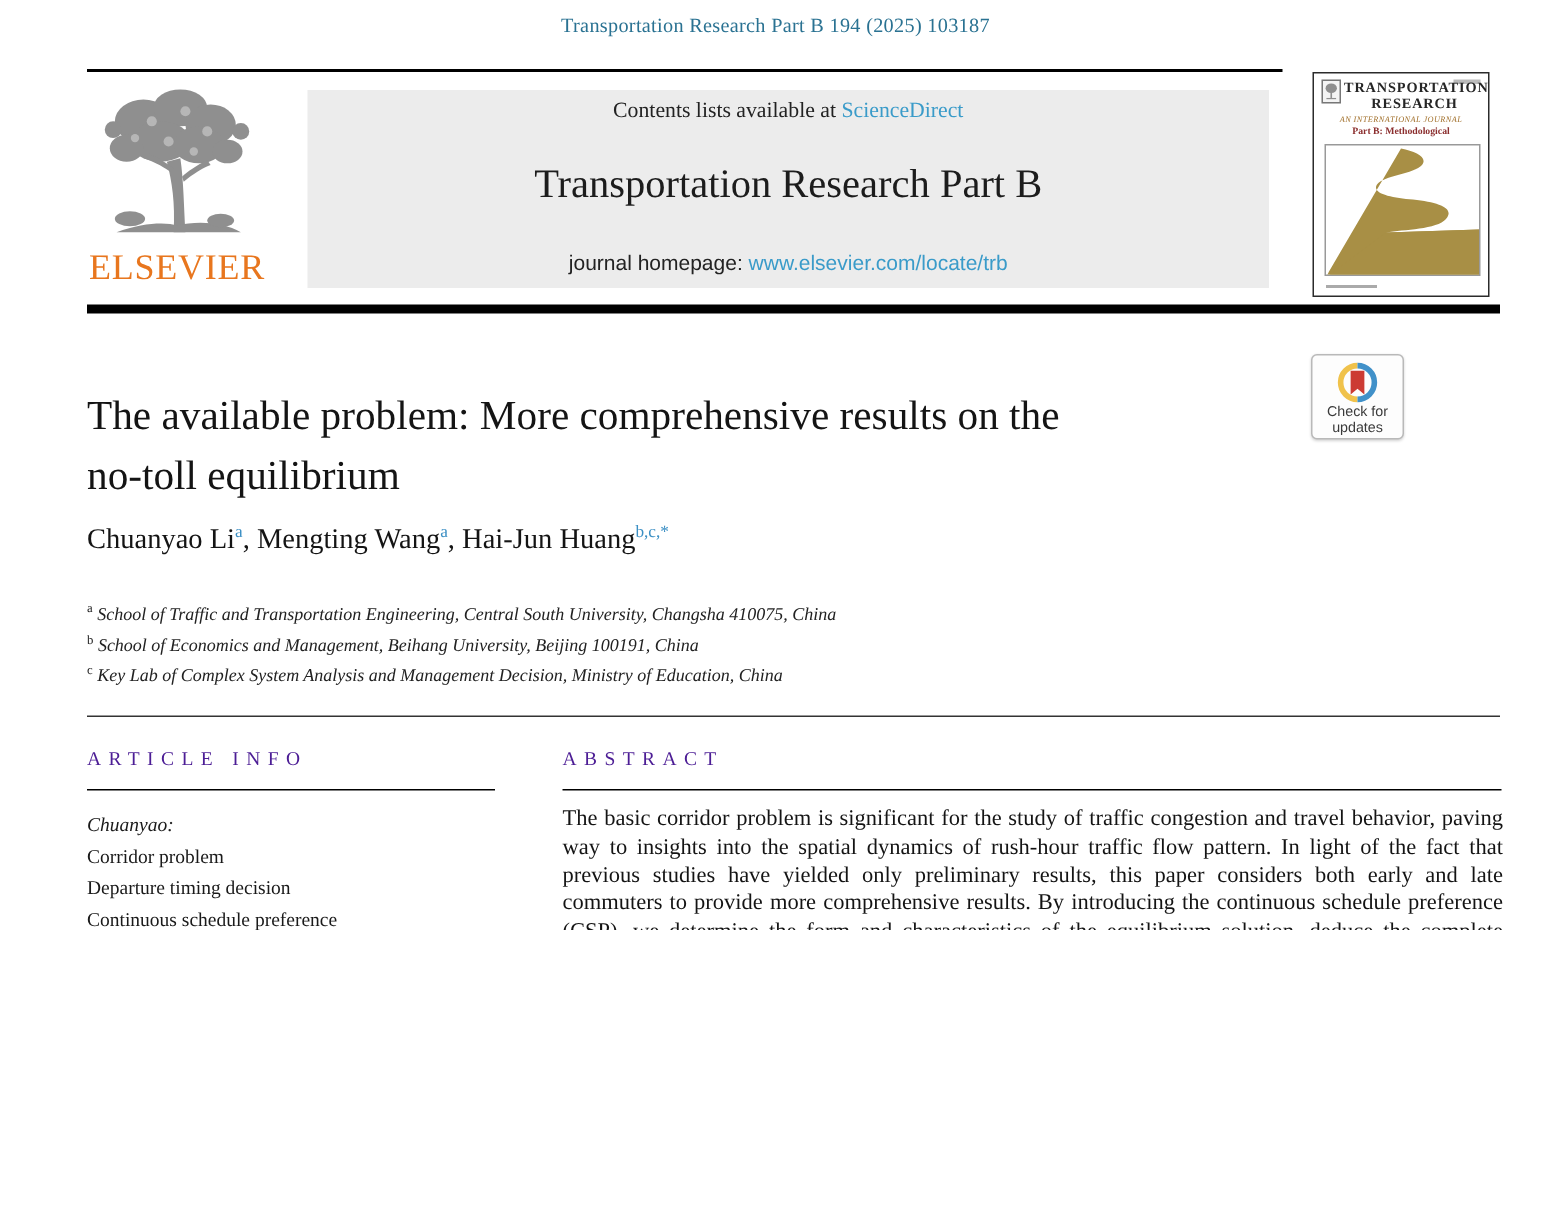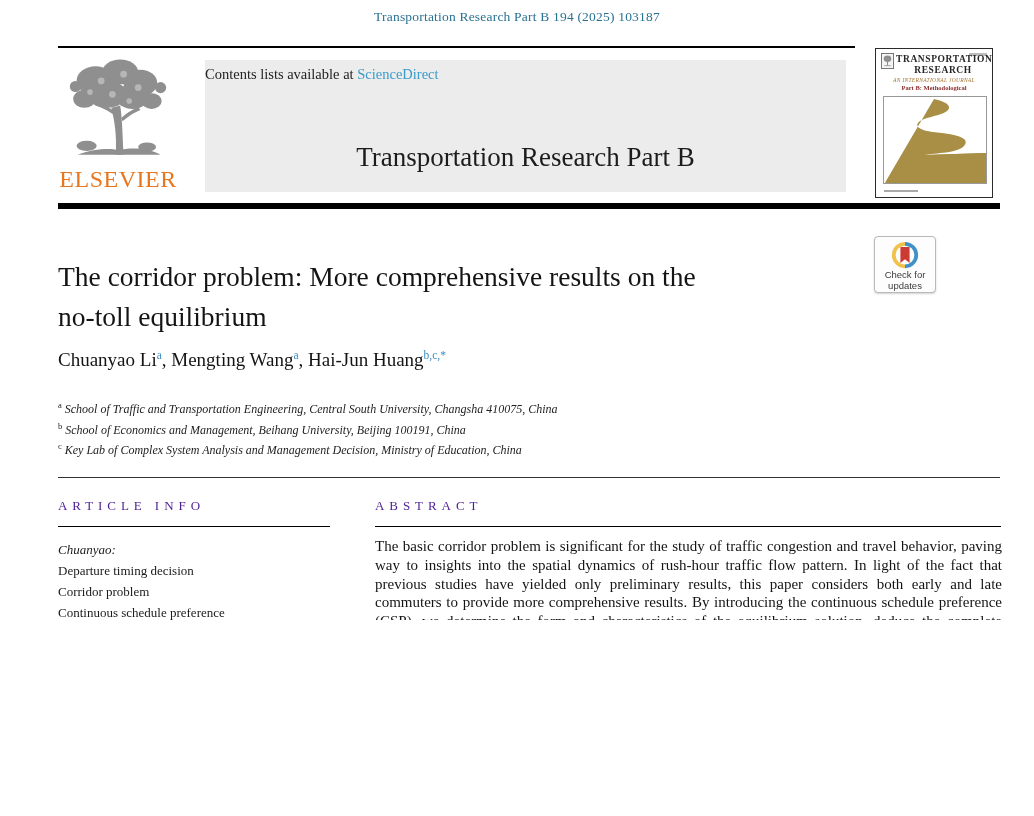--- a/index.html
+++ b/index.html
@@ -21,24 +21,24 @@
   .rule-bottom { top:805px; left:58px; width:942px; height:2.2px; }
 
   
   .logo-block { position:absolute; left:56px; top:56px; width:124px; height:140px; text-align:center; }
   .logo-block svg { display:block; margin:0 auto; }
   .elsevier-name { font-size:24px; color:#e8761e; letter-spacing:.5px; margin-top:2px;
                    font-family:"Liberation Serif", serif; }
 
   
   .banner { position:absolute; left:205px; top:60px; width:641px; height:132px; background:#ececec; }
-  .banner-contents { position:absolute; top:6px; left:0; width:100%; text-align:left; font-size:14.5px; color:#222; }
+  .banner-contents { position:absolute; top:6px; left:0; width:100%; text-align:center; font-size:14.5px; color:#222; }
   .banner-contents a { color:#3a9bc9; text-decoration:none; cursor:pointer; }
   .banner-title { position:absolute; top:47px; left:0; width:100%; text-align:center;
-                  font-size:27px; color:#1c1c1c;margin-top:35px; }
+                  font-size:27px; color:#1c1c1c; }
   .banner-home { position:absolute; bottom:9px; left:0; width:100%; text-align:center;
                  font-family:"Liberation Sans", sans-serif; font-size:14px; color:#222; }
   .banner-home a { color:#3a9bc9; text-decoration:none; cursor:pointer; }
 
   
   .cover { position:absolute; left:875px; top:48px; width:118px; height:150px;
            background:#fff; border:1.4px solid #2b2b2b; }
   .cover-minilogo { position:absolute; left:5px; top:4px; width:13px; height:16px;
                     border:.8px solid #777; background:#f4f4f4; }
   .cover-issn { position:absolute; right:5px; top:4px; width:18px; height:2.5px; background:#bbb; }
@@ -120,20 +120,23 @@
       <ellipse cx="76" cy="81" rx="8" ry="4" fill="#8f8f8f"></ellipse>
     </svg>
     <div class="elsevier-name">ELSEVIER</div>
   </div>
 
   <div class="banner">
     <div class="banner-contents">
       <span>Contents lists available at </span><a>ScienceDirect</a>
     </div>
     <div class="banner-title">Transportation Research Part B</div>
+    <div class="banner-home">
+      <span>journal homepage: </span><a>www.elsevier.com/locate/trb</a>
+    </div>
   </div>
 
   <div class="cover">
     <div class="cover-minilogo">
       <svg width="11" height="14" viewBox="0 0 20 26">
         <ellipse cx="10" cy="9" rx="7" ry="6" fill="#8f8f8f"></ellipse>
         <rect x="9" y="13" width="2" height="8" fill="#8f8f8f"></rect>
         <rect x="4" y="21" width="12" height="1.5" fill="#8f8f8f"></rect>
       </svg>
     </div>
@@ -161,21 +164,21 @@
       <path d="M18 4.5 A13.5 13.5 0 0 1 18 31.5" fill="none" stroke="#4191c9" stroke-width="4.5"></path>
       <path d="M12.5 8.5 h11 v19 l-5.5 -4.5 l-5.5 4.5 z" fill="#cc3b33"></path>
     </svg>
     <div class="badge-text">
       <div>Check for</div>
       <div>updates</div>
     </div>
   </div>
 
   <div class="title">
-    <div>The corridor problem: More comprehensive results on the</div>
+    <div>The available problem: More comprehensive results on the</div>
     <div>no-toll equilibrium</div>
   </div>
 
   <div class="authors">
     <span>Chuanyao Li</span><sup>a</sup><span>, </span>
     <span>Mengting Wang</span><sup>a</sup><span>, </span>
     <span>Hai-Jun Huang</span><sup>b,c,*</sup><span></span>
   </div>
 
   <div class="affils">
@@ -183,22 +186,22 @@
     <div><sup>b</sup><span> School of Economics and Management, Beihang University, Beijing 100191, China</span></div>
     <div><sup>c</sup><span> Key Lab of Complex System Analysis and Management Decision, Ministry of Education, China</span></div>
   </div>
 
   <div class="rule rule-mid"></div>
 
   <div class="sec-head info-head">ARTICLE INFO</div>
   <div class="rule rule-info"></div>
   <div class="keywords">
     <div class="kw-label">Chuanyao:</div>
+    <div>Corridor problem</div>
     <div>Departure timing decision</div>
-    <div>Corridor problem</div>
     <div>Continuous schedule preference</div>
     <div>No-toll equilibrium</div>
   </div>
 
   <div class="sec-head abs-head">ABSTRACT</div>
   <div class="rule rule-abs"></div>
   <div class="abstract">The basic corridor problem is significant for the study of traffic congestion and travel behavior, paving way to insights into the spatial dynamics of rush-hour traffic flow pattern. In light of the fact that previous studies have yielded only preliminary results, this paper considers both early and late commuters to provide more comprehensive results. By introducing the continuous schedule preference (CSP), we determine the form and characteristics of the equilibrium solution, deduce the complete governing equations consistent with the departure timing decision, and obtain the explicit expression of the solution through an ingenious numerical analysis technique. We find and confirm that the set of equilibrium departure time-space points (departure set) with early and late commuters is horn-shaped, and the tip of the horn is situated in the central business district (CBD). This is significantly distinct from the departure set when discontinuous schedule preference is assumed. Moreover, the commuting density distribution increases first and then decreases from residential boundary to CBD, which is consistent with the data we have observed in the real world. This study provides avenues for gaining insights into the propagation characteristics of traffic flow, constituting a substantial advance in the corridor problem.</div>
 
   <div class="rule rule-bottom"></div>
 

